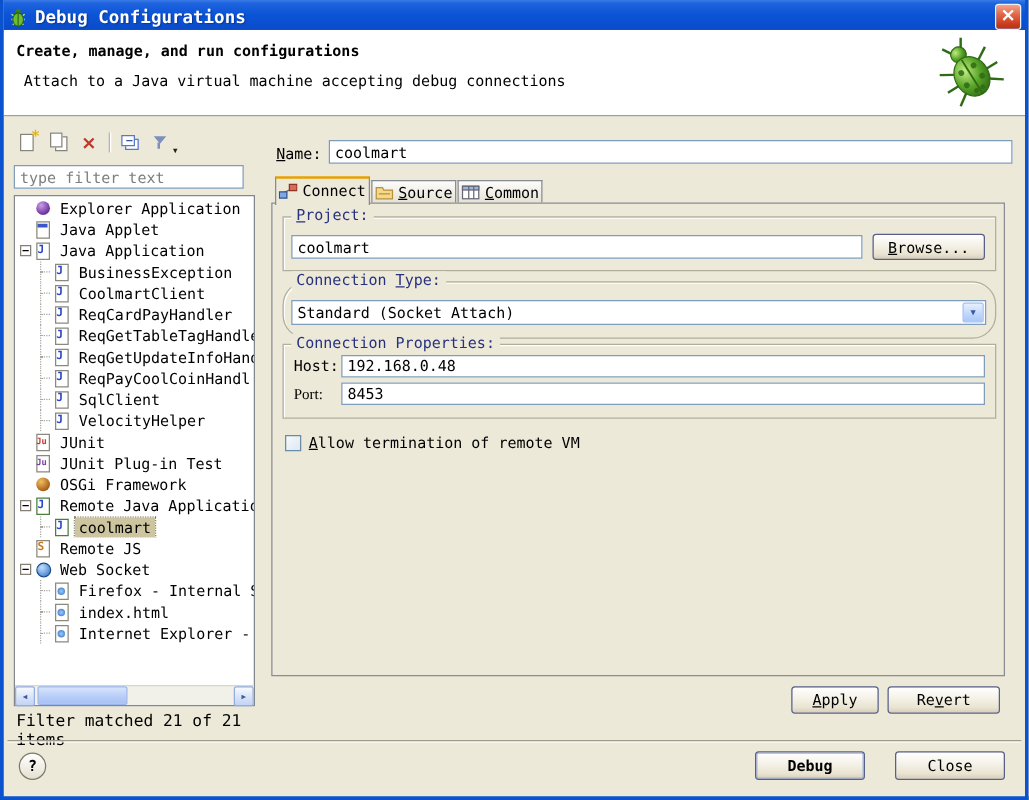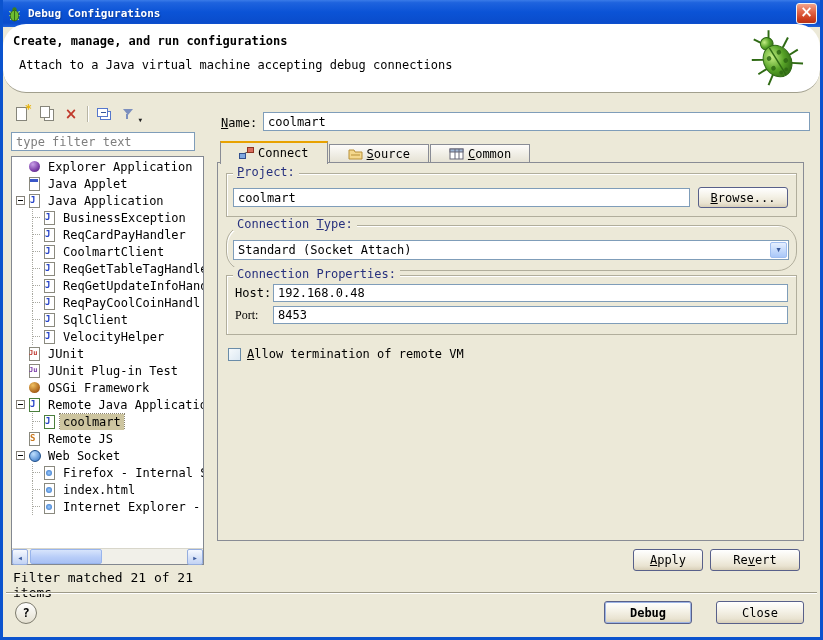--- a/index.html
+++ b/index.html
@@ -9,30 +9,30 @@
     border:3px solid #0B53CE;border-top:none;overflow:hidden;
     font-family:"DejaVu Sans Mono",monospace;font-size:12px;color:#000;
   }
   u{text-decoration:underline;}
 
   
   .titlebar{position:absolute;left:-3px;right:-3px;top:0;height:27px;
     background:linear-gradient(180deg,#3A7BE8 0%,#1E63DE 10%,#0B53D6 45%,#0A4CCB 85%,#1F63DC 100%);
     display:flex;align-items:center;padding:0 6px;}
   .title-icon{width:17px;height:17px;margin-right:5px;display:inline-flex;}
-  .title-text{color:#fff;font-weight:bold;font-size:11px;text-shadow:1px 1px 1px #0A3A9A;}
+  .title-text{color:#fff;font-weight:bold;font-size:14px;text-shadow:1px 1px 1px #0A3A9A;}
   .close-btn{position:absolute;right:6px;top:3px;width:21px;height:21px;border-radius:3px;
     border:1px solid #F2F2F2;
     background:linear-gradient(180deg,#F2A48C 0%,#E2674A 40%,#CC3C1C 80%,#B53318 100%);
     display:flex;align-items:center;justify-content:center;}
   .close-btn::before{content:'×';color:#fff;font:bold 15px "DejaVu Sans",sans-serif;line-height:1;margin-top:-2px;}
 
   
   .header{position:absolute;left:0;right:0;top:24px;height:69px;background:#FFFFFF;
-    border-bottom:1px solid #A19F8D;border-radius:23px;}
+    border-bottom:1px solid #A19F8D;}
   .header-title{position:absolute;left:10px;top:10px;font-weight:bold;font-size:12px;}
   .header-subtitle{position:absolute;left:16px;top:34px;font-size:12px;}
   .header-bug{position:absolute;right:14px;top:2px;width:62px;height:62px;}
 
   
   .left-panel{position:absolute;left:8px;top:101px;width:194px;height:484px;}
   .toolbar{position:absolute;left:0;top:0;height:26px;display:flex;align-items:center;}
   .tb{width:24px;height:22px;display:flex;align-items:center;justify-content:center;position:relative;}
   .tb-new::before{content:'';width:9px;height:12px;background:#fff;border:1px solid #86857A;margin-left:-4px;}
   .tb-new::after{content:'*';position:absolute;right:3px;top:-1px;font:bold 12px "DejaVu Sans Mono",monospace;color:#E8B40C;}
@@ -94,21 +94,21 @@
 
   .filter-status{position:absolute;left:2px;top:469px;font-size:13px;}
 
   
   .right-panel{position:absolute;left:210px;top:101px;width:605px;height:484px;}
   .name-label{position:absolute;left:8px;top:15px;}
   .name-input{position:absolute;left:50px;top:11px;right:8px;height:19px;}
   .field{border:1px solid #7F9DB9;background:#fff;font:12px "DejaVu Sans Mono",monospace;padding:1px 4px;}
 
   .tabs{position:absolute;left:4px;top:39px;height:23px;display:flex;align-items:flex-end;padding-left:3px;}
-  .tab{display:flex;align-items:center;gap:4px;height:19px;padding:1px 18px 2px;margin-right:1px;
+  .tab{display:flex;align-items:center;gap:4px;height:19px;padding:1px 2px 2px;margin-right:1px;
     border:1px solid #898C95;border-bottom:none;background:linear-gradient(#FDFCFA,#E4E1D2);position:relative;}
   .tab.active{height:23px;background:#ECE9D8;border-top:2px solid #E8A200;z-index:2;margin-bottom:-1px;}
   .tabicon{display:inline-flex;width:15px;height:14px;}
   .tablabel{line-height:14px;}
 
   .tab-content{position:absolute;left:4px;right:14px;top:61px;height:379px;border:1px solid #898C95;background:#ECE9D8;z-index:1;}
   .group{position:absolute;left:8px;right:6px;border:1px solid #B1AE9C;box-shadow:1px 1px 0 #FFFFFF inset;}
   .group-label{position:absolute;top:-9px;left:6px;background:#ECE9D8;padding:0 4px;color:#27317E;}
   .group-project{top:10px;height:44px;}
   .project-field{position:absolute;left:6px;top:14px;right:106px;height:19px;}
@@ -238,27 +238,27 @@
           <div class="trow">
             <span class="tspace"></span>
             <span class="tconn"></span>
             <span class="ti ti-doc ti-javacfg"></span>
             <span class="tlabel">BusinessException</span>
           </div>
           <div class="trow">
             <span class="tspace"></span>
             <span class="tconn"></span>
             <span class="ti ti-doc ti-javacfg"></span>
+            <span class="tlabel">CoolmartClient</span>
+          </div>
+          <div class="trow">
+            <span class="tspace"></span>
+            <span class="tconn"></span>
+            <span class="ti ti-doc ti-javacfg"></span>
             <span class="tlabel">ReqCardPayHandler</span>
-          </div>
-          <div class="trow">
-            <span class="tspace"></span>
-            <span class="tconn"></span>
-            <span class="ti ti-doc ti-javacfg"></span>
-            <span class="tlabel">CoolmartClient</span>
           </div>
           <div class="trow">
             <span class="tspace"></span>
             <span class="tconn"></span>
             <span class="ti ti-doc ti-javacfg"></span>
             <span class="tlabel">ReqGetTableTagHandle</span>
           </div>
           <div class="trow">
             <span class="tspace"></span>
             <span class="tconn"></span>

